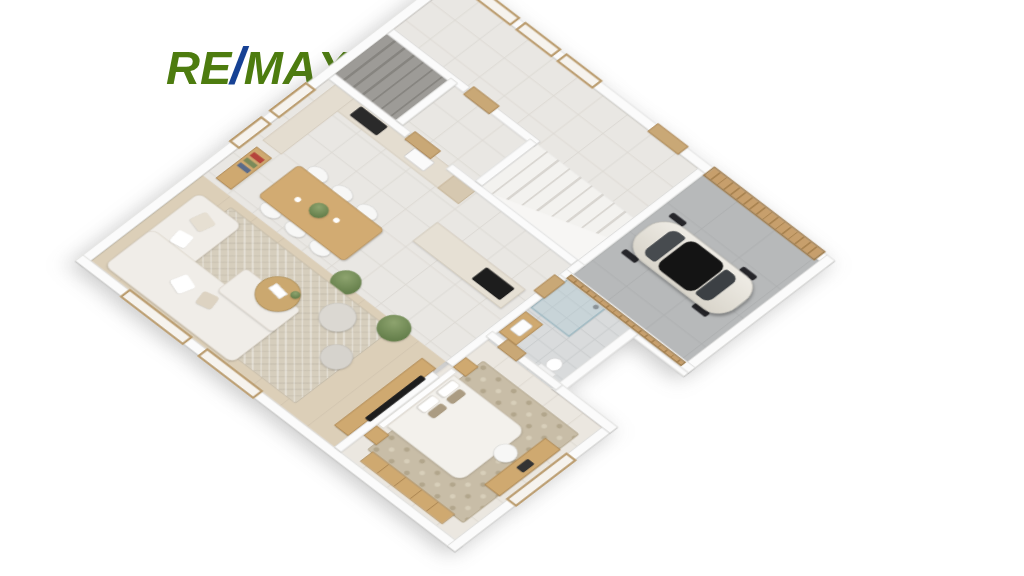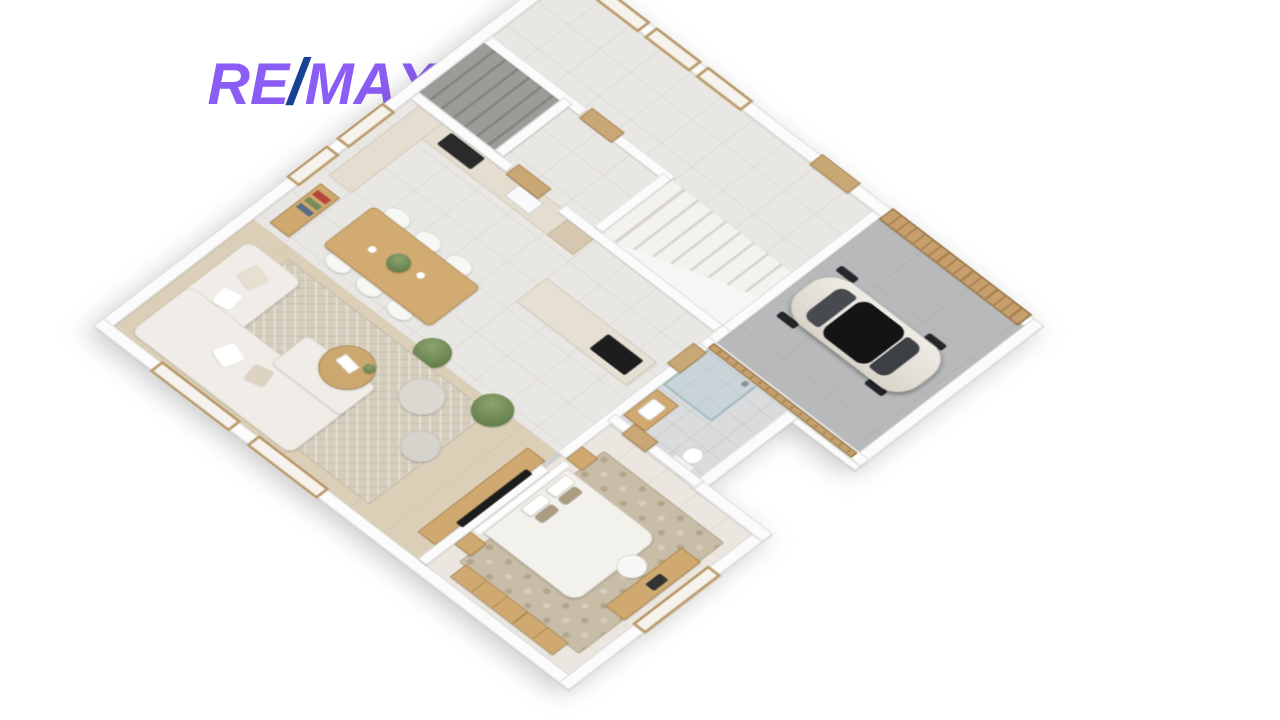--- a/index.html
+++ b/index.html
@@ -3,21 +3,21 @@
 <meta charset="utf-8">
 <style>
   html,body{margin:0;padding:0;}
   body{
     width:1024px;height:576px;position:relative;overflow:hidden;
     background:#ffffff;font-family:"Liberation Sans",sans-serif;
   }
   
   .logo{position:absolute;left:166px;top:36px;font-style:italic;font-weight:bold;
         font-size:47px;letter-spacing:0px;white-space:nowrap;user-select:none;}
-  .logo .red{color:#8b5cf6;}
+  .logo .red{color:#4d7c0f;}
   .logo .blue{color:#164194;font-size:52px;font-weight:bold;margin:0 -1px;}
   
   .iso{position:absolute;left:455px;top:-18px;width:0;height:0;}
   .plan{
     position:absolute;left:0;top:0;width:634px;height:634px;
     transform:scale(0.83) rotateX(40deg) rotateZ(45deg);
     transform-origin:0 0;
     filter:drop-shadow(0 10px 14px rgba(70,70,70,.28));
   }
   .plan div{position:absolute;box-sizing:border-box;}

